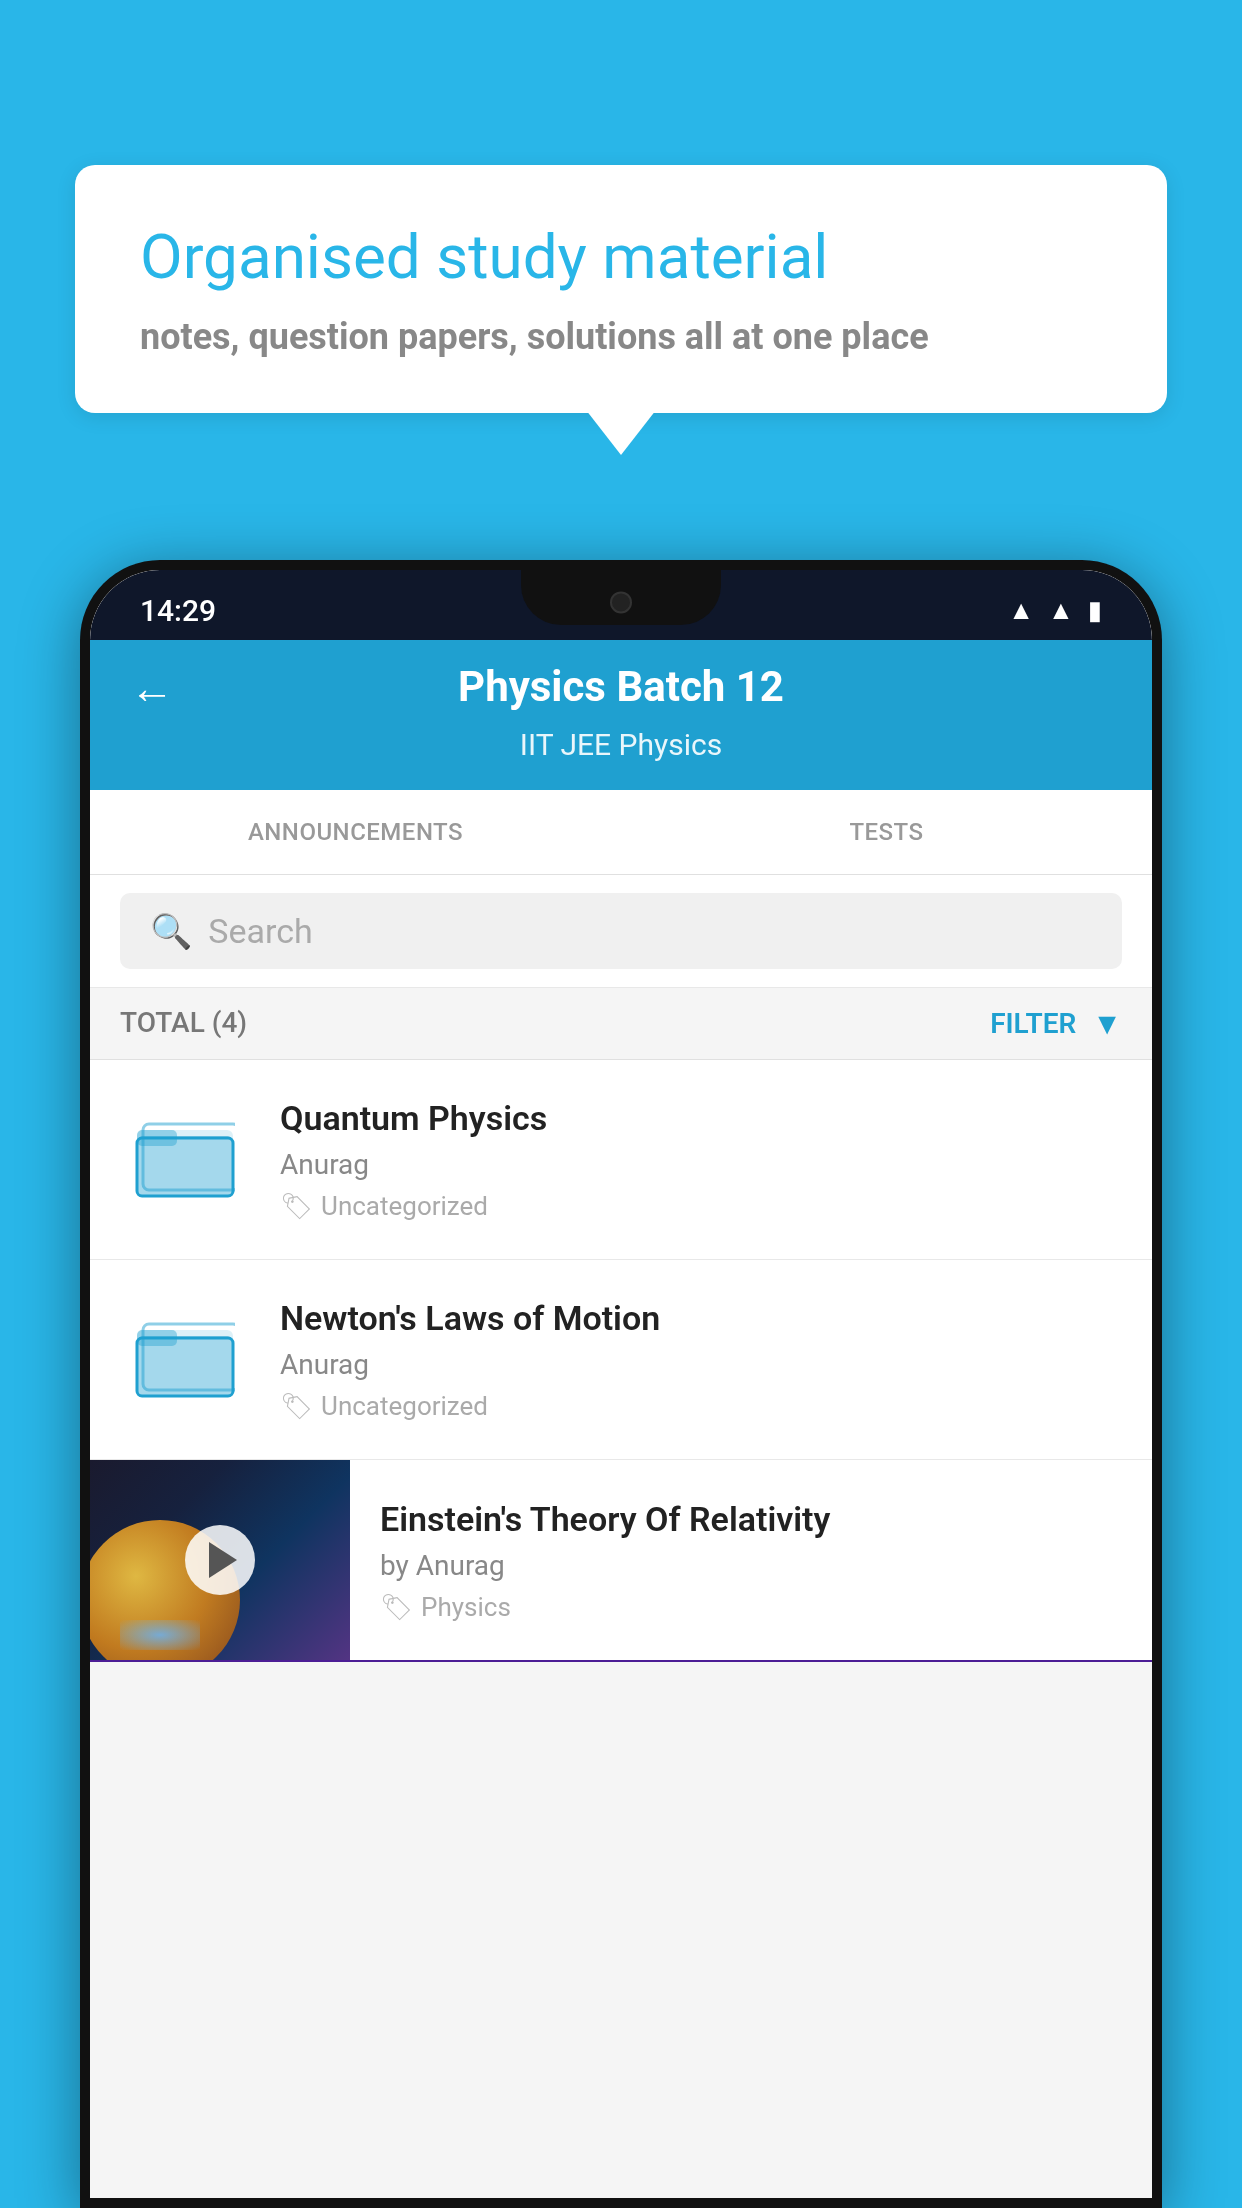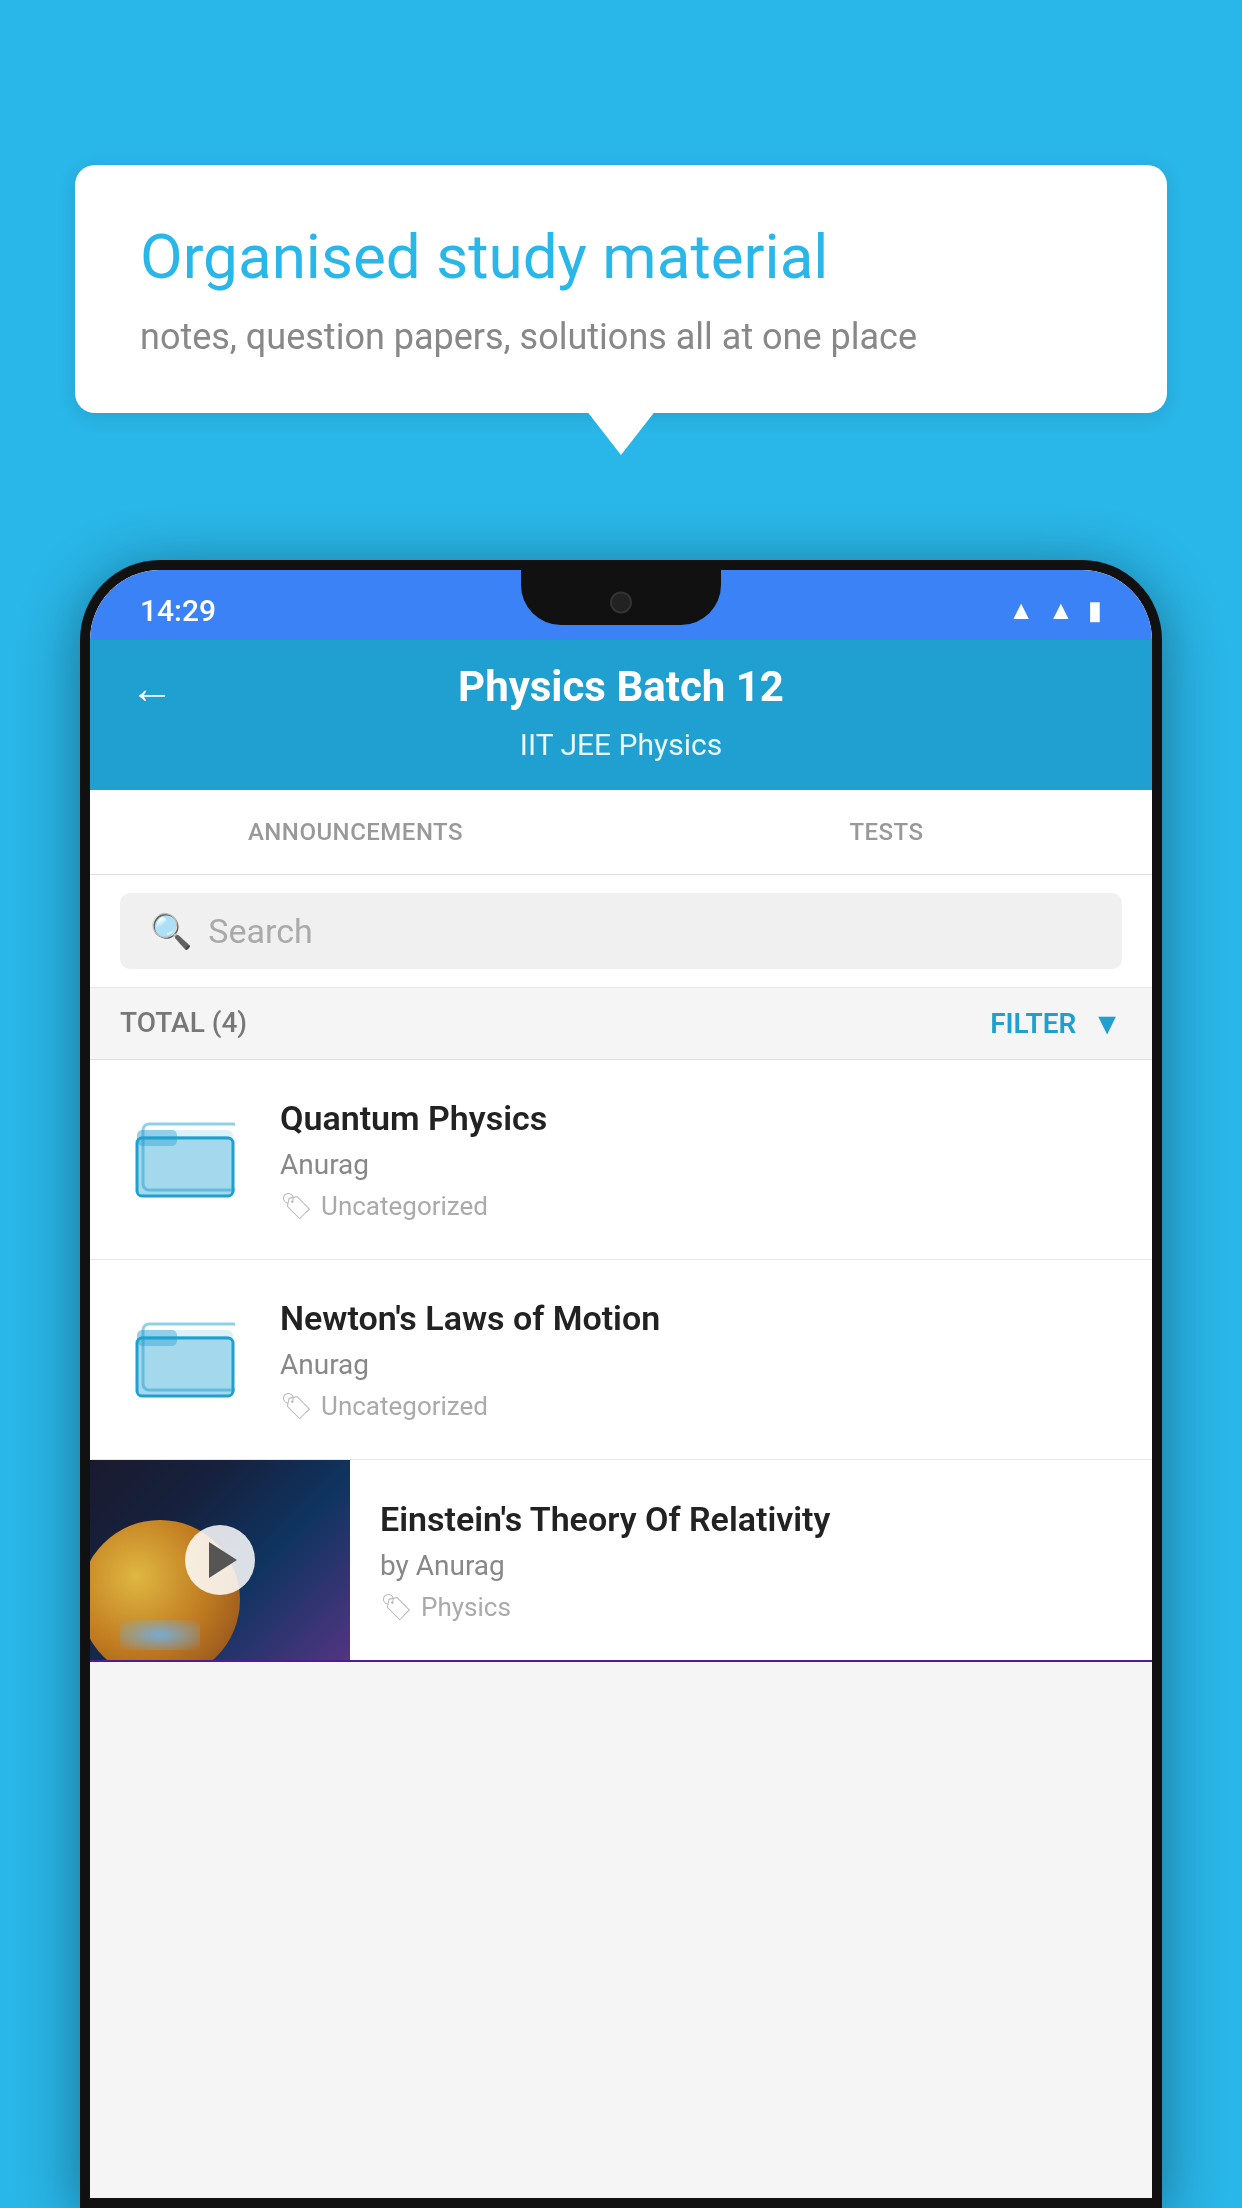--- a/index.html
+++ b/index.html
@@ -40,21 +40,21 @@
     .bubble-title {
       color: #29b6e8;
       font-size: 62px;
       font-weight: 400;
       line-height: 1.2;
       margin-bottom: 22px;
     }
     .bubble-subtitle {
       color: #888;
       font-size: 36px;
-      font-weight: 400;
+      font-weight: 700;
     }
 
     
     .phone-frame {
       position: absolute;
       top: 560px;
       left: 80px;
       right: 80px;
       bottom: 0;
       background: #111;
@@ -90,21 +90,21 @@
       border-radius: 50%;
       position: absolute;
       top: 50%;
       left: 50%;
       transform: translate(-50%, -30%);
       border: 2px solid #333;
     }
 
     
     .status-bar {
-      background: #3b82f6;
+      background: #0f172a;
       height: 70px;
       display: flex;
       align-items: center;
       justify-content: space-between;
       padding: 0 50px;
       padding-top: 10px;
       border-radius: 70px 70px 0 0;
     }
     .status-time {
       color: white;

